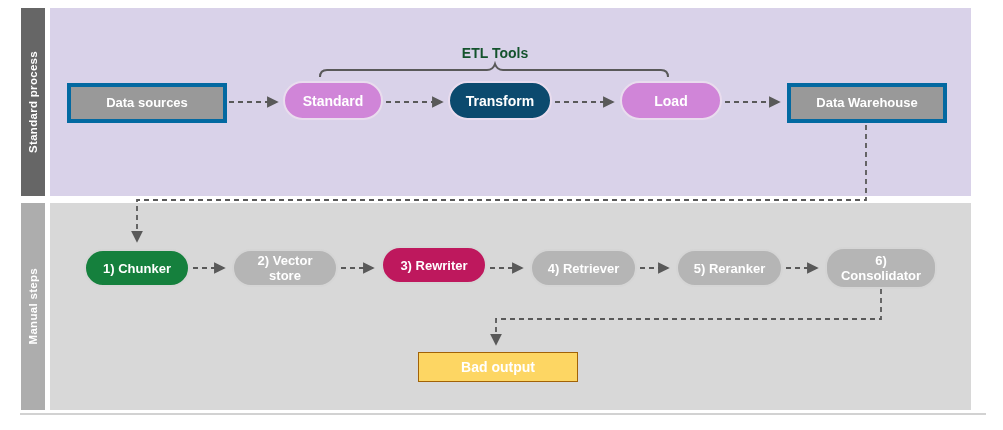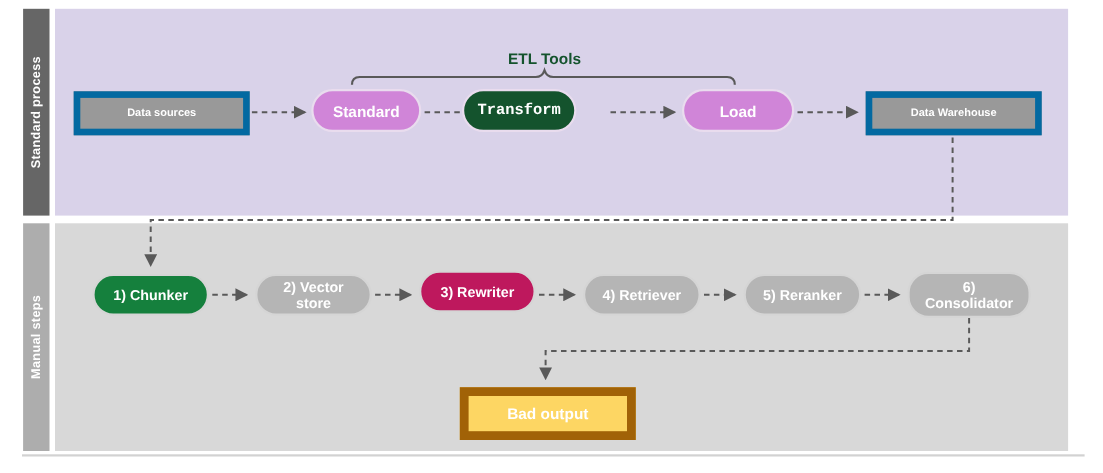--- a/index.html
+++ b/index.html
@@ -50,40 +50,40 @@
     align-items: center;
     justify-content: center;
     color: #ffffff;
     font-weight: 700;
     text-align: center;
     white-space: pre-line;
     line-height: 16px;
   }
   .rect-node {
     height: 40px;
-    font-size: 10px;
-    border: 6px solid #0369a1;
+    font-size: 13px;
+    border: 4px solid #0369a1;
   }
   .pill-purple {
     height: 39px;
     font-size: 14px;
     border-radius: 20px;
     border: 2px solid #e9dcee;
   }
   .pill-gray {
     height: 38px;
     font-size: 13px;
     line-height: 15px;
     border-radius: 19px;
     border: 2px solid #d5d5d5;
   }
   .bad-output {
-    height: 48px;
+    height: 30px;
     font-size: 14px;
-    border: 8px solid #a16207;
+    border: 1px solid #a16207;
   }
   .etl-label {
     position: absolute;
     left: 434px;
     top: 45px;
     width: 122px;
     text-align: center;
     font-size: 14px;
     font-weight: 700;
     color: #14532d;
@@ -133,21 +133,21 @@
     </g>
     <path d="M320,77 Q320,70 327,70 L487,70 Q493,70 495,64 Q497,70 503,70 L661,70 Q668,70 668,77" stroke="#595959" stroke-width="2" fill="none"></path>
   </svg>
 
   <div class="etl-label">ETL Tools</div>
 
   <div class="node rect-node" style="left: 67px; top: 83px; width: 160px; background: rgb(153, 153, 153);">Data sources</div>
 
   <div class="node pill-purple" style="left: 283px; top: 81px; width: 100px; background: rgb(208, 133, 216);">Standard</div>
 
-  <div class="node pill-purple" style="left: 420px; top: 81px; width: 104px; background: #14532d; font-family: Liberation Mono, monospace;">Transform</div>
+  <div class="node pill-purple" style="left: 448px; top: 81px; width: 104px; background: #0c4a6e;">Transform</div>
 
   <div class="node pill-purple" style="left: 620px; top: 81px; width: 102px; background: rgb(208, 133, 216);">Load</div>
 
   <div class="node rect-node" style="left: 787px; top: 83px; width: 160px; background: rgb(153, 153, 153);">Data Warehouse</div>
 
   <div class="node pill-gray" style="left: 84px; top: 249px; width: 106px; background: #15803d;">1) Chunker</div>
 
   <div class="node pill-gray" style="left: 232px; top: 249px; width: 106px; background: rgb(181, 181, 181);">2) Vector
 store</div>
 

